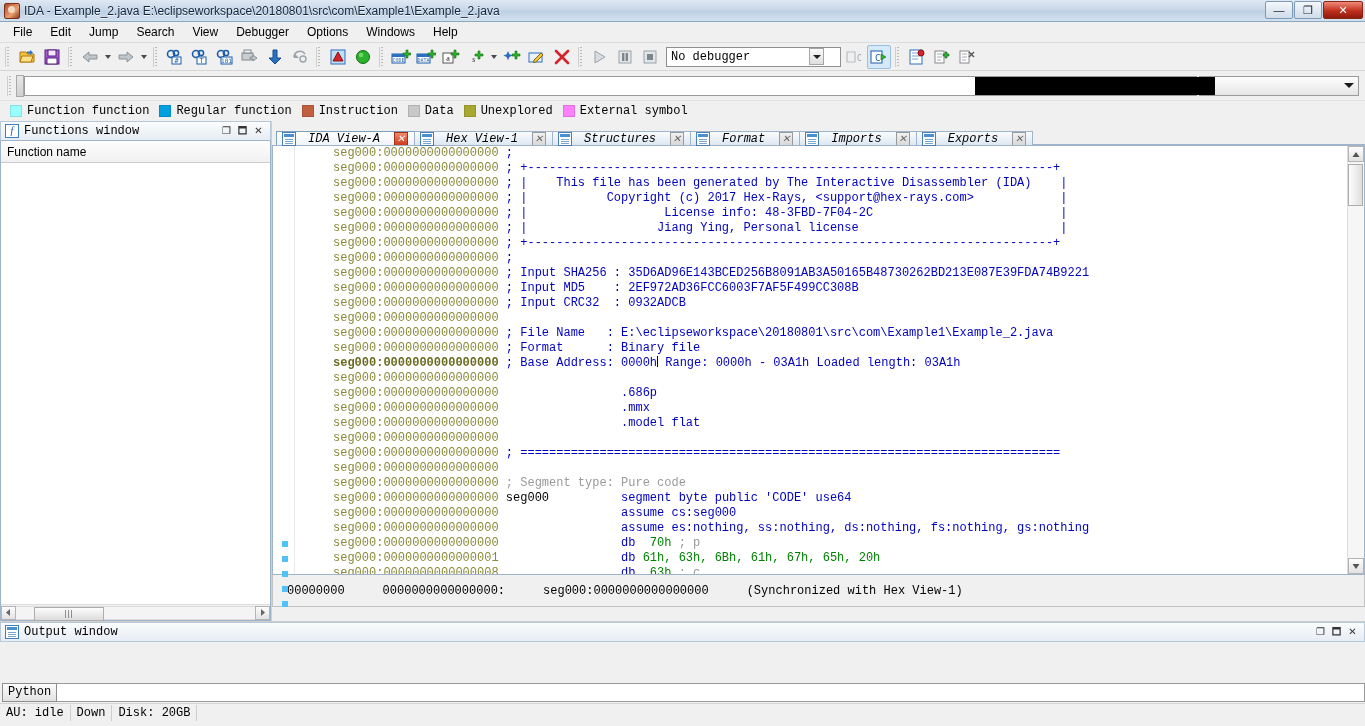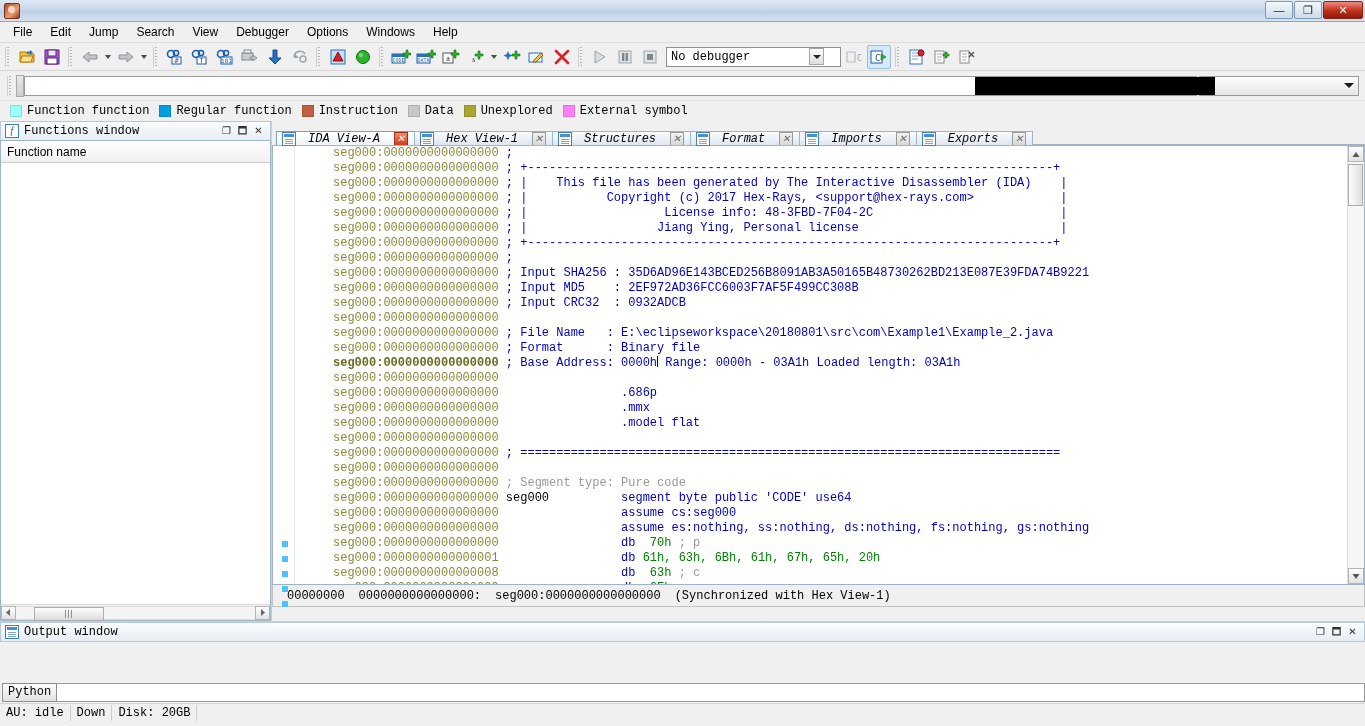--- a/index.html
+++ b/index.html
@@ -159,23 +159,23 @@
   .kw{color:#0000c0;}
   .num{color:#008000;text-align:center;}
   .plain{color:#000;}
   .caret{display:inline-block;width:1px;height:11px;background:#000;vertical-align:-1px;}
   #vscroll{width:17px;background:#f4f4f4;border-left:1px solid #dcdcdc;display:flex;flex-direction:column;flex:none;}
   .vsb-btn{height:16px;background:linear-gradient(180deg,#fdfdfd,#e2e2e2);border:1px solid #b4b4b4;
     display:flex;align-items:center;justify-content:center;flex:none;}
   .vsb-track{flex:1;background:#f6f6f6;position:relative;}
   .vsb-thumb{position:absolute;left:0;top:2px;width:15px;height:42px;
     background:linear-gradient(90deg,#fdfdfd,#dedede);border:1px solid #adadad;}
-  #disstatus{height:22px;background:#f0f0f0;border:1px solid #c3c3c3;border-top:none;
+  #disstatus{height:32px;background:#f0f0f0;border:1px solid #c3c3c3;border-top:none;
     display:flex;align-items:center;padding-left:14px;
-    font-family:"Liberation Mono",monospace;font-size:12px;color:#000;}
+    font-family:"Liberation Mono",monospace;font-size:12px;color:#000;gap:24px;}
   #disstatus span{margin-right:14px;}
   #dishscroll{height:14px;background:#f0f0f0;display:flex;align-items:center;}
   
   #outwin{height:60px;display:flex;flex-direction:column;border-top:1px solid #cfcfcf;}
   #outhdr{height:20px;background:linear-gradient(180deg,#fbfcfd,#e6edf4);
     border:1px solid #b7c8d8;display:flex;align-items:center;padding:0 2px 0 4px;}
   #outhdr .oicon{width:14px;height:14px;margin-right:5px;flex:none;background:#fff;border:1px solid #3f7fbf;position:relative;}
   #outhdr .oicon::before{content:"";position:absolute;left:1px;top:1px;right:1px;height:3px;background:#4a8fd0;}
   #outhdr .oicon::after{content:"";position:absolute;left:2px;top:6px;width:8px;height:1px;background:#7aa6cf;
     box-shadow:0 2px 0 0 #7aa6cf,0 4px 0 0 #7aa6cf;}
@@ -192,20 +192,21 @@
   #statusbar .sbcell{padding:0 6px;height:16px;display:flex;align-items:center;}
   #statusbar .sbsep{border-right:1px solid #cdcdcd;}
   
   .g{display:block;}
 </style>
 </head>
 <body>
 
 <div id="titlebar">
   <div class="tb-icon"></div>
+  <div class="tb-title">IDA - Example_2.java E:\eclipseworkspace\20180801\src\com\Example1\Example_2.java</div>
   <div id="winbtns">
     <div>—</div>
     <div>❐</div>
     <div class="close">✕</div>
   </div>
 </div>
 
 <div id="menubar">
   <div class="mi">File</div>
   <div class="mi">Edit</div>

